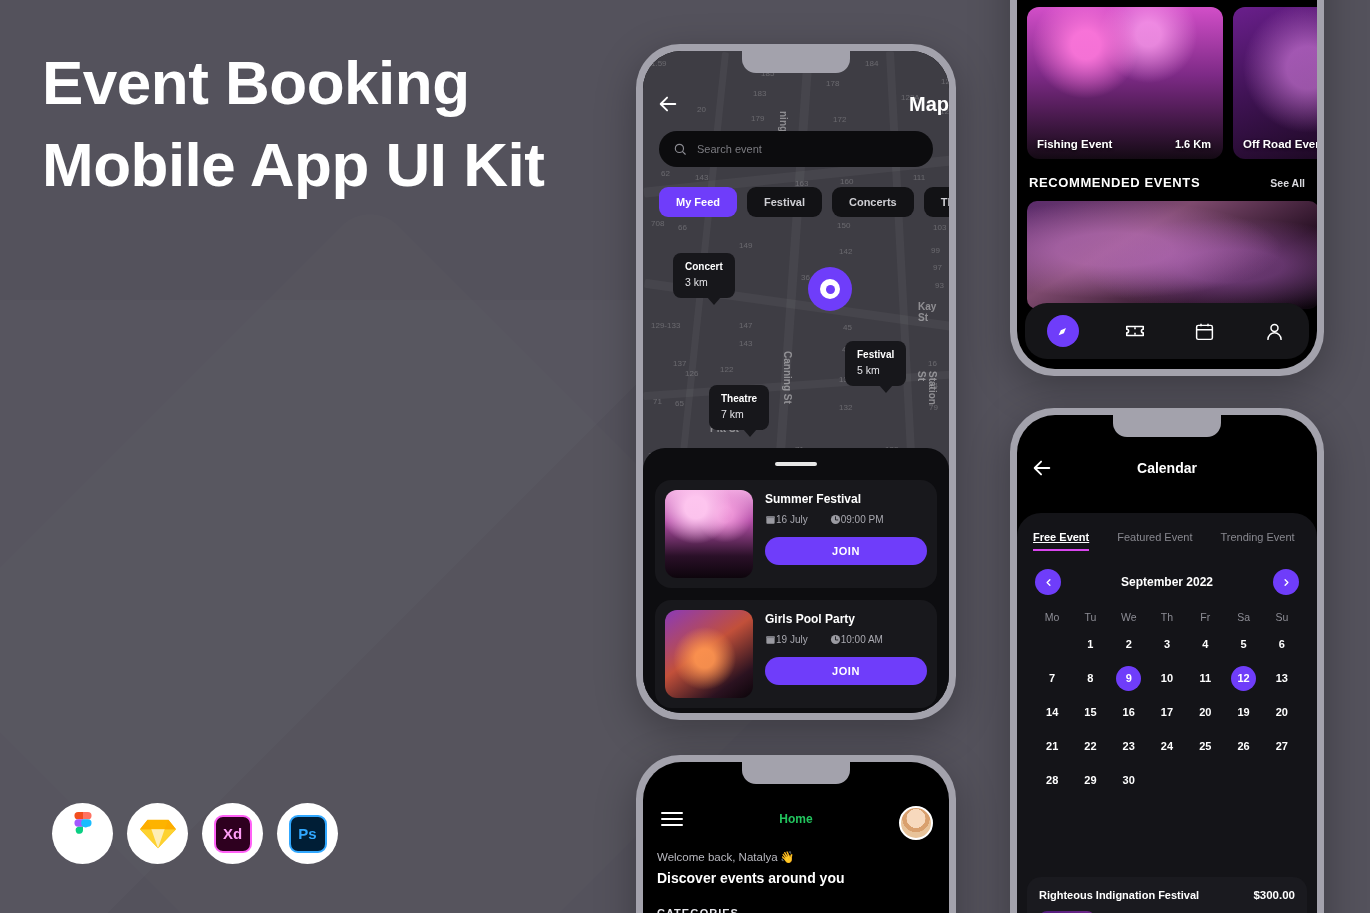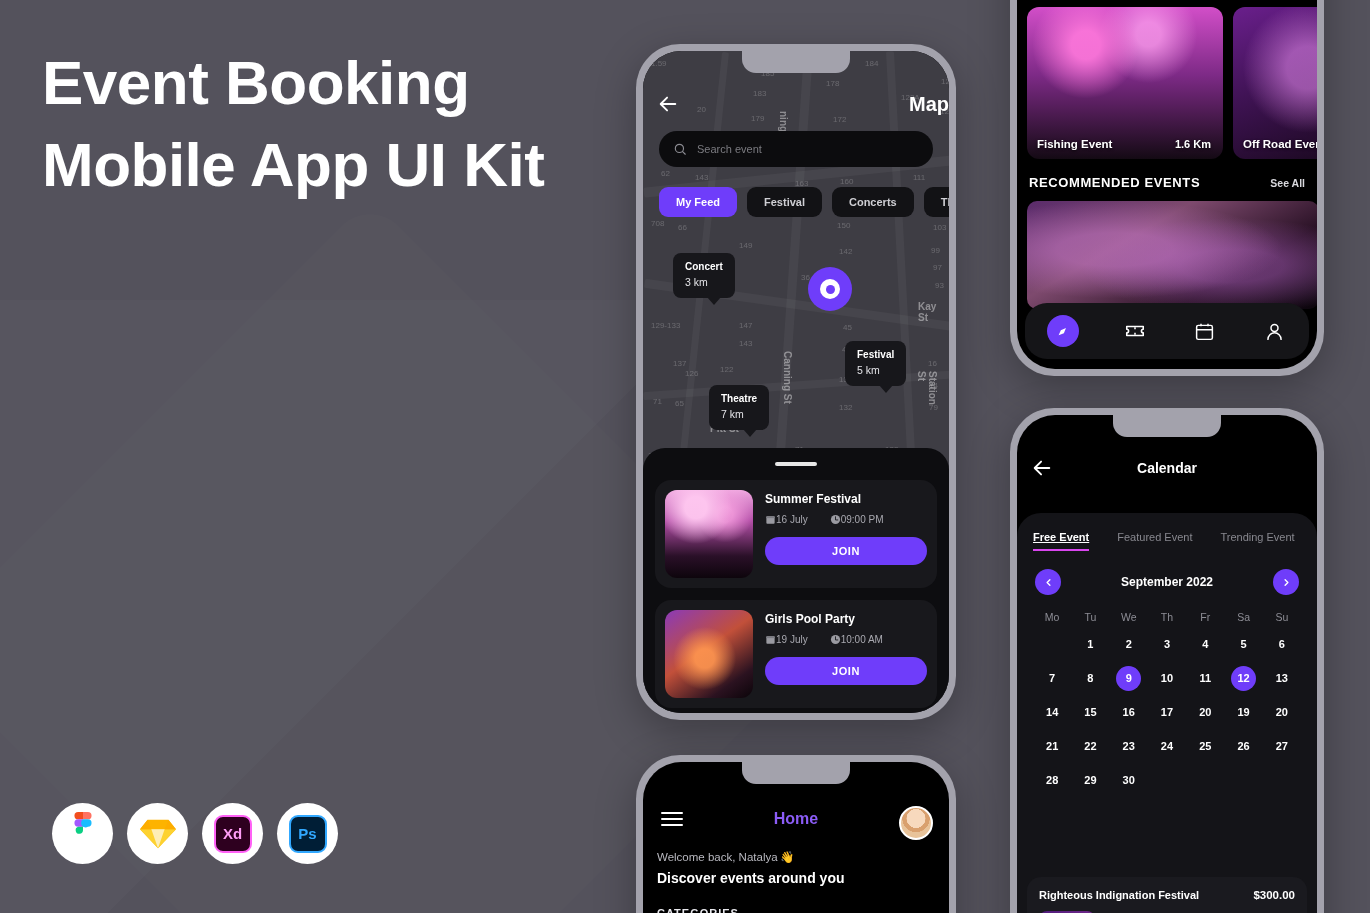--- a/index.html
+++ b/index.html
@@ -154,21 +154,21 @@
     font-family:"Liberation Sans", sans-serif;
   }
 
   
   #phone-home { left:636px; top:755px; width:320px; height:300px; }
   .home-header {
     position:absolute; top:40px; left:0; right:0; height:34px; display:flex; align-items:center;
   }
   .hamburger { position:absolute; left:18px; width:22px; cursor:pointer; }
   .hamburger span { display:block; height:2px; background:#fff; border-radius:2px; margin:4px 0; }
-  .home-title { width:100%; text-align:center; color:#8b5cf6; font-size:16px; font-weight:bold; }
+  .home-title { width:100%; text-align:center; color:#22c55e; font-size:12px; font-weight:bold; }
   .avatar {
     position:absolute; right:16px; top:-4px; width:34px; height:34px; border-radius:50%;
     background:radial-gradient(circle at 50% 35%, #f7d9bd 0 38%, #d9a06e 39% 55%, #e8c39a 56% 100%);
     border:2px solid #fff; overflow:hidden; cursor:pointer;
   }
   .welcome { position:absolute; top:88px; left:14px; color:#b9b9c0; font-size:11.5px; }
   .discover { position:absolute; top:108px; left:14px; color:#fff; font-size:14px; font-weight:bold; }
   .cats { position:absolute; top:145px; left:14px; color:#e9e9ee; font-size:11px; font-weight:bold; letter-spacing:1px; }
 
   

